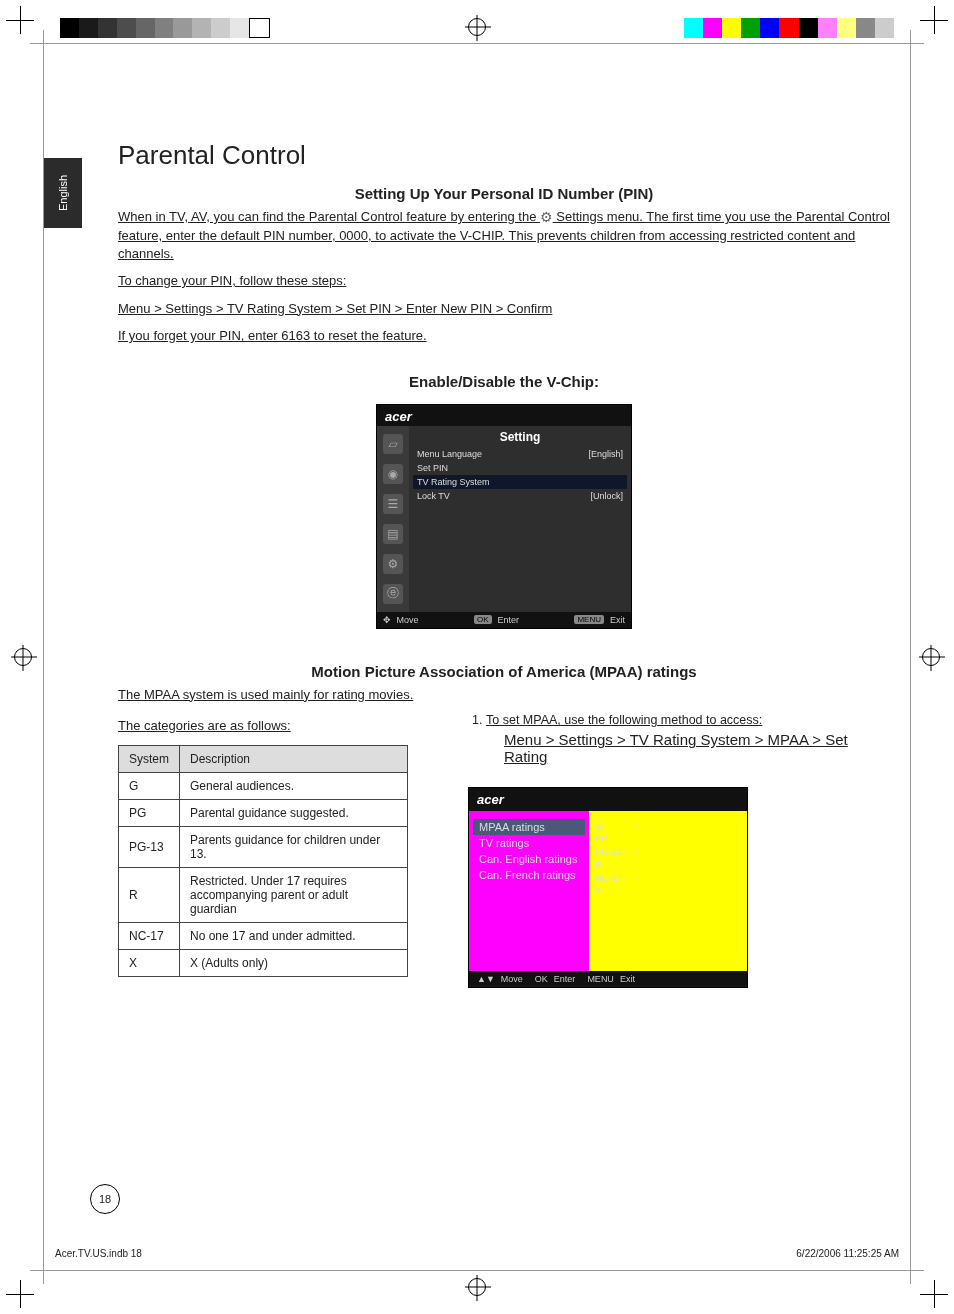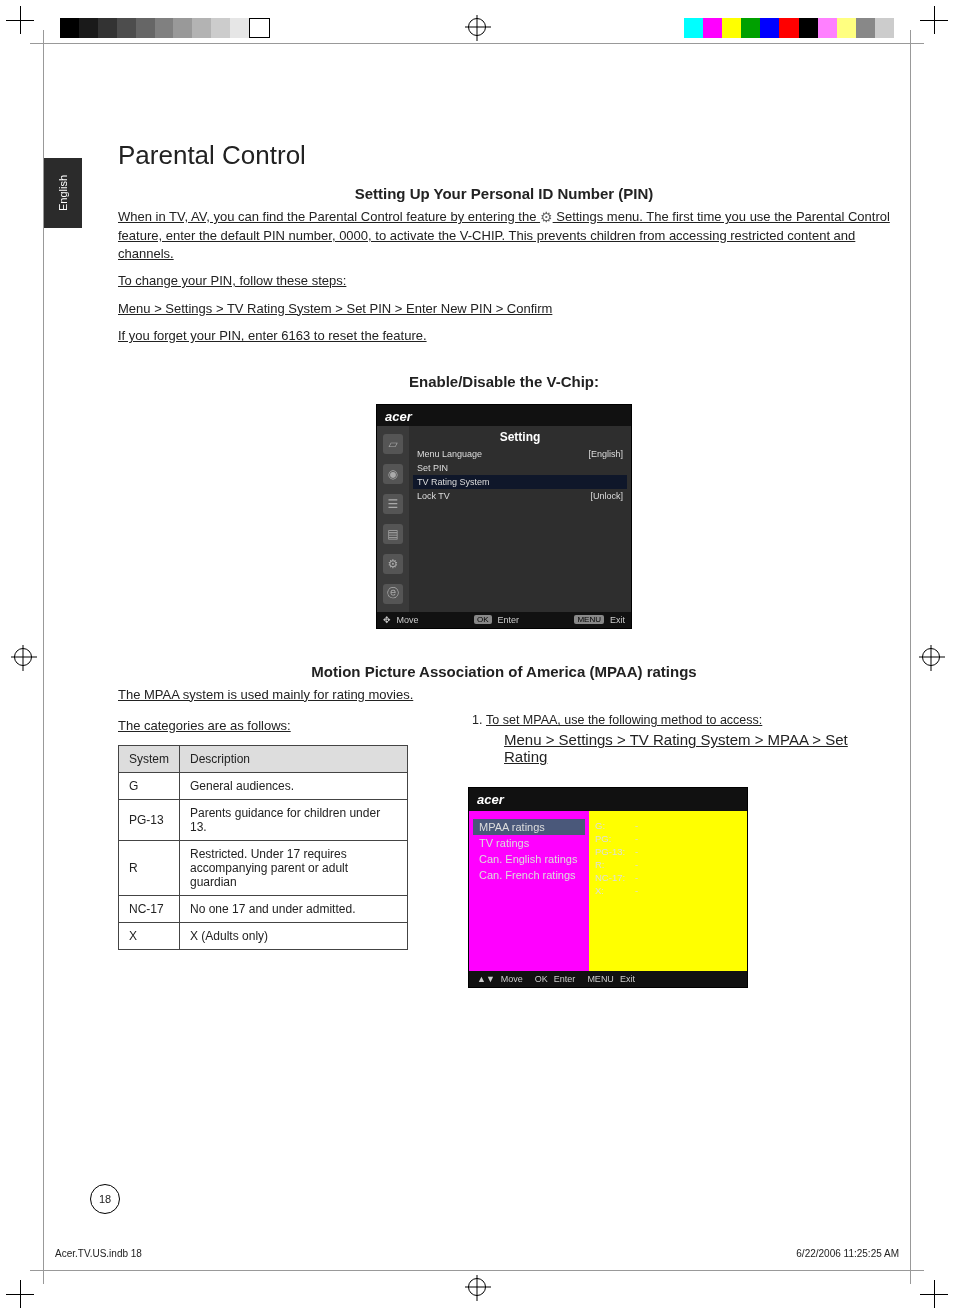--- a/index.html
+++ b/index.html
@@ -228,20 +228,24 @@
           <th>System</th>
           <th>Description</th>
         </tr>
           </thead>
         <tbody id="ratings-body">
             <tr>
               <td>G</td>
               <td>General audiences.</td>
             </tr>
             <tr>
+              <td>PG</td>
+              <td>Parental guidance suggested.</td>
+            </tr>
+            <tr>
               <td>PG-13</td>
               <td>Parents guidance for children under 13.</td>
             </tr>
             <tr>
               <td>R</td>
               <td>Restricted. Under 17 requires accompanying parent or adult guardian</td>
             </tr>
             <tr>
               <td>NC-17</td>
               <td>No one 17 and under admitted.</td>

